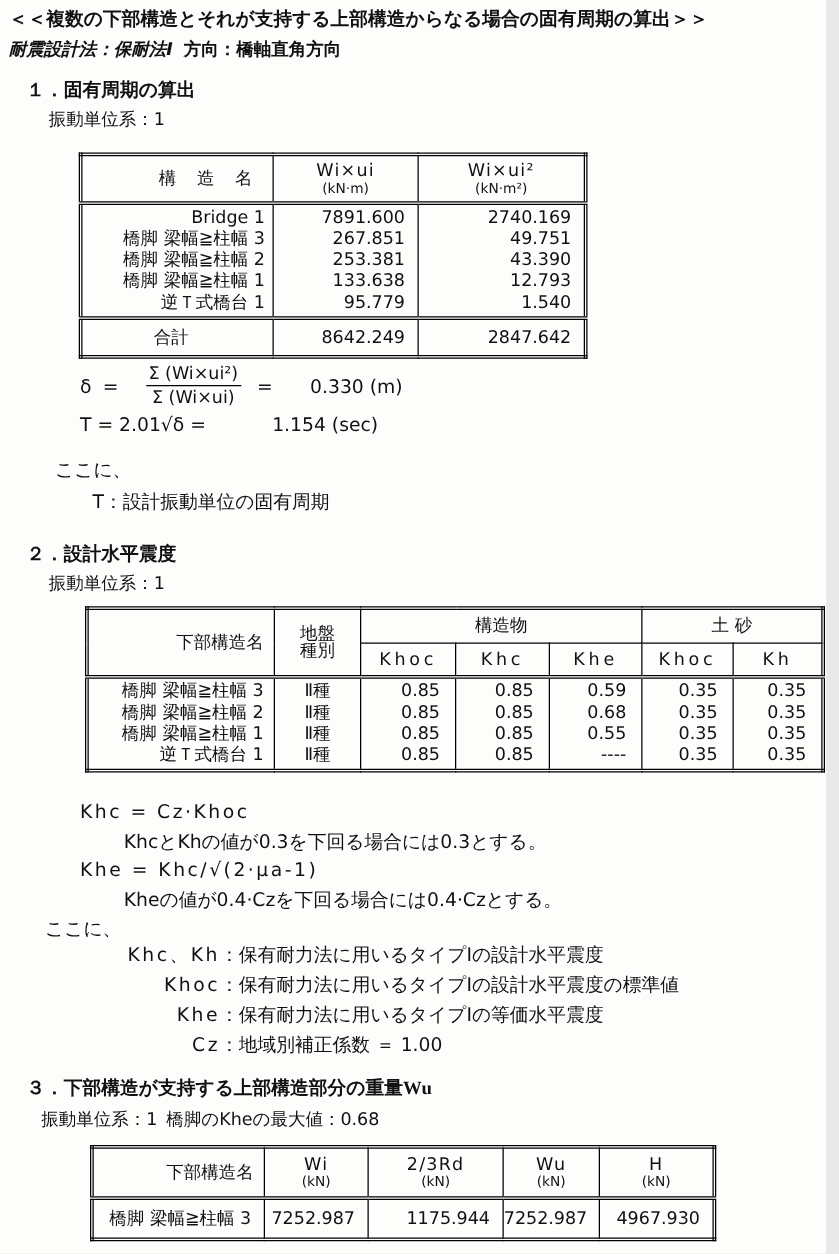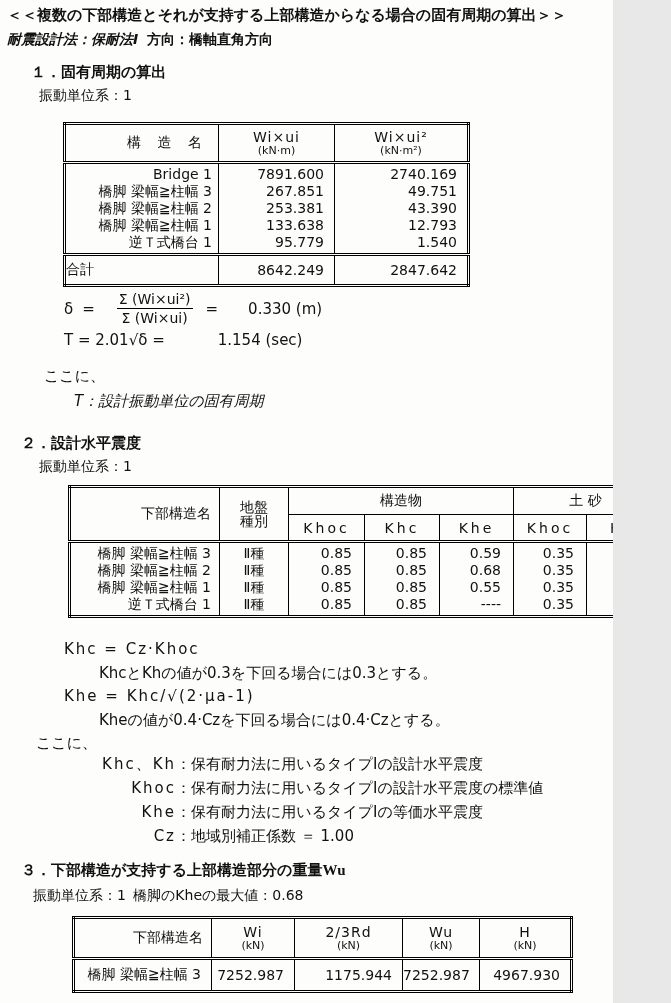--- a/index.html
+++ b/index.html
@@ -1,17 +1,17 @@
 <!DOCTYPE html>
 <html><head>
 <meta charset="utf-8">
 <style>
   html,body{margin:0;padding:0;background:#e8e8e8;}
   .page{
-    position:relative;width:613px;height:1003px;background:#fdfdfc;color:#111;
+    position:relative;width:661px;height:1003px;background:#fdfdfc;color:#111;
     font-family:"DejaVu Sans","Liberation Sans",sans-serif;
     font-size:15px;overflow:hidden;
   }
   .abs{position:absolute;white-space:nowrap;}
   .bold{font-weight:bold;}
 
   table{border-collapse:collapse;table-layout:fixed;background:#fdfdfc;}
   th,td{padding:0;font-weight:normal;font-size:14px;color:#111;}
 
   
@@ -19,21 +19,21 @@
   .t1 th,.t1 td{border-left:1px solid #000;}
   .t1 thead th{border-bottom:3px double #000;height:36px;vertical-align:middle;}
   .t1 .total td{border-top:3px double #000;height:28px;}
   .t1 .hname{text-align:right;padding-right:10px;letter-spacing:6px;}
   .t1 tbody td{vertical-align:middle;padding:2px 0;}
   .cellline{line-height:17px;text-align:right;}
   .pr6 .cellline{padding-right:6px;}
   .pr10 .cellline{padding-right:10px;}
   .unit{font-size:11px;line-height:12px;}
   .htit{font-size:14px;line-height:15px;text-align:center;letter-spacing:1px;}
-  .total .lab{text-align:left;padding-right:10px;}
+  .total .lab{text-align:center;padding-right:10px;}
   .total .num{text-align:right;padding-right:10px;}
 
   
   .t2{border:3px double #000;width:589px;}
   .t2 th,.t2 td{border:1px solid #000;}
   .t2 thead th{vertical-align:middle;}
   .t2 tr.grp th{height:26px;}
   .t2 tr.sub th{height:25px;border-bottom:3px double #000;letter-spacing:3px;}
   .t2 th[rowspan]{border-bottom:3px double #000;}
   .t2 .hright{text-align:right;padding-right:8px;}
@@ -67,21 +67,21 @@
 </style>
 </head>
 <body>
 
 <div class="page">
 
   <div class="abs bold" style="left:7px;top:6px;font-size:15px;">＜＜複数の下部構造とそれが支持する上部構造からなる場合の固有周期の算出＞＞</div>
   <div class="abs bold" style="left:7px;top:31px;font-size:14px;font-style:italic;">耐震設計法：保耐法Ⅰ</div>
   <div class="abs bold" style="left:147px;top:31px;font-size:14px;">方向：橋軸直角方向</div>
 
-  <div class="abs bold" style="left:31px;top:63px;">１．固有周期の算出</div>
+  <div class="abs bold" style="left:21px;top:63px;">１．固有周期の算出</div>
   <div class="abs" style="left:39px;top:87px;font-size:14px;">振動単位系：1</div>
 
   <div class="abs" style="left:63px;top:122px;">
     <table class="t1">
       <colgroup>
           <col style="width:154px">
           <col style="width:116px">
           <col style="width:134px">
         </colgroup>
       <thead>
@@ -142,21 +142,21 @@
     <span>=</span>
     <span class="fval">0.330 (m)</span>
   </div>
 
   <div class="abs formula" style="left:64px;top:331px;gap:23px;">
     <span>T = 2.01√δ =</span>
     <span class="fval">1.154 (sec)</span>
   </div>
 
   <div class="abs" style="left:44px;top:367px;">ここに、</div>
-  <div class="abs" style="left:74px;top:392px;font-style:italic;">T：設計振動単位の固有周期</div>
+  <div class="abs" style="left:74px;top:392px;">T：設計振動単位の固有周期</div>
 
   <div class="abs bold" style="left:21px;top:434px;">２．設計水平震度</div>
   <div class="abs" style="left:39px;top:458px;font-size:14px;">振動単位系：1</div>
 
   <div class="abs" style="left:68px;top:485px;">
     <table class="t2">
       <colgroup>
         <col style="width:150px">
           <col style="width:69px">
           <col style="width:76px">

